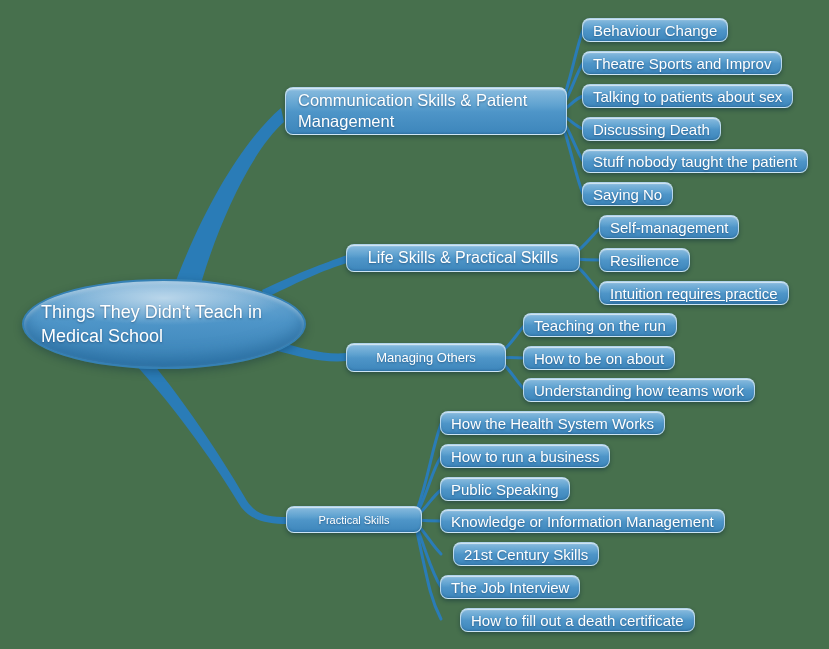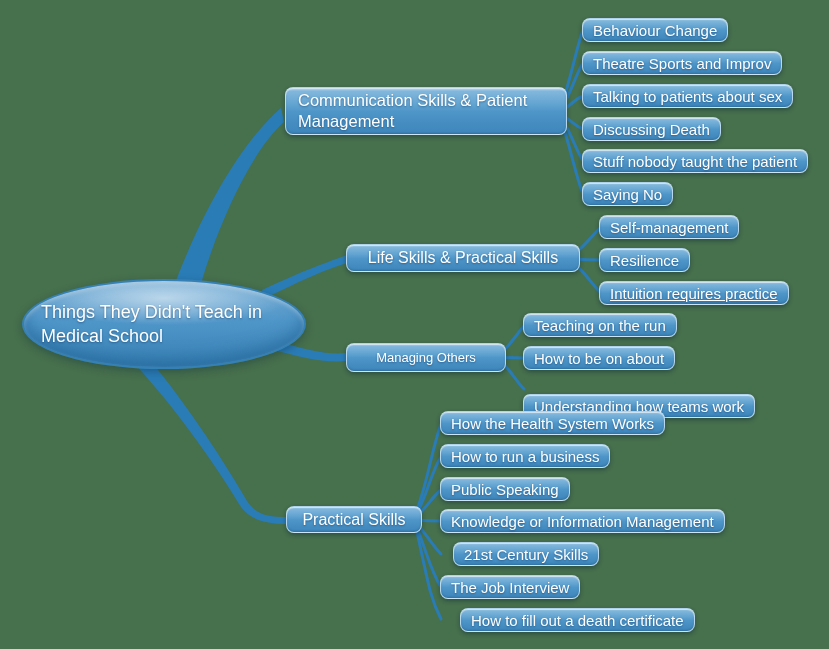--- a/index.html
+++ b/index.html
@@ -118,36 +118,36 @@
     <path class="twig" d="M 416,523 C 429,537 431,544 441,554"></path>
     <path class="twig" d="M 416,525 C 429,559 431,571 441,587"></path>
     <path class="twig" d="M 416,527 C 429,588 431,600 441,619"></path>
   </svg>
 
   <div class="root-node">Things They Didn't Teach in Medical School</div>
 
   <div class="node topic-wrap" style="left:285px; top:87px; width:282px; height:48px; font-size:16.5px; padding:0 12px;">Communication Skills &amp; Patient Management</div>
   <div class="node topic" style="left:346px; top:244px; width:234px; height:28px; font-size:16px;">Life Skills &amp; Practical Skills</div>
   <div class="node topic" style="left:346px; top:343px; width:160px; height:29px; font-size:13px;">Managing Others</div>
-  <div class="node topic" style="left:286px; top:506px; width:136px; height:27px; font-size:16px;">Practical Skills</div>
+  <div class="node topic" style="left:286px; top:506px; width:136px; height:27px; font-size:11px;">Practical Skills</div>
 
   <div class="node child" style="left:582px; top:18px;">Behaviour Change</div>
   <div class="node child" style="left:582px; top:51px;">Theatre Sports and Improv</div>
   <div class="node child" style="left:582px; top:84px;">Talking to patients about sex</div>
   <div class="node child" style="left:582px; top:117px;">Discussing Death</div>
   <div class="node child" style="left:582px; top:149px;">Stuff nobody taught the patient</div>
   <div class="node child" style="left:582px; top:182px;">Saying No</div>
 
   <div class="node child" style="left:599px; top:215px;">Self-management</div>
   <div class="node child" style="left:599px; top:248px;">Resilience</div>
   <div class="node child" style="left:599px; top:281px;text-decoration:underline;">Intuition requires practice</div>
 
   <div class="node child" style="left:523px; top:313px;">Teaching on the run</div>
   <div class="node child" style="left:523px; top:346px;">How to be on about</div>
-  <div class="node child" style="left:523px; top:394px;border-radius:7px;">Understanding how teams work</div>
+  <div class="node child" style="left:523px; top:378px;">Understanding how teams work</div>
 
   <div class="node child" style="left:440px; top:411px;">How the Health System Works</div>
   <div class="node child" style="left:440px; top:444px;">How to run a business</div>
   <div class="node child" style="left:440px; top:477px;">Public Speaking</div>
   <div class="node child" style="left:440px; top:509px;">Knowledge or Information Management</div>
   <div class="node child" style="left:440px; top:542px;margin-left:13px;">21st Century Skills</div>
   <div class="node child" style="left:440px; top:575px;">The Job Interview</div>
   <div class="node child" style="left:460px; top:608px;">How to fill out a death certificate</div>
 
 </div>

